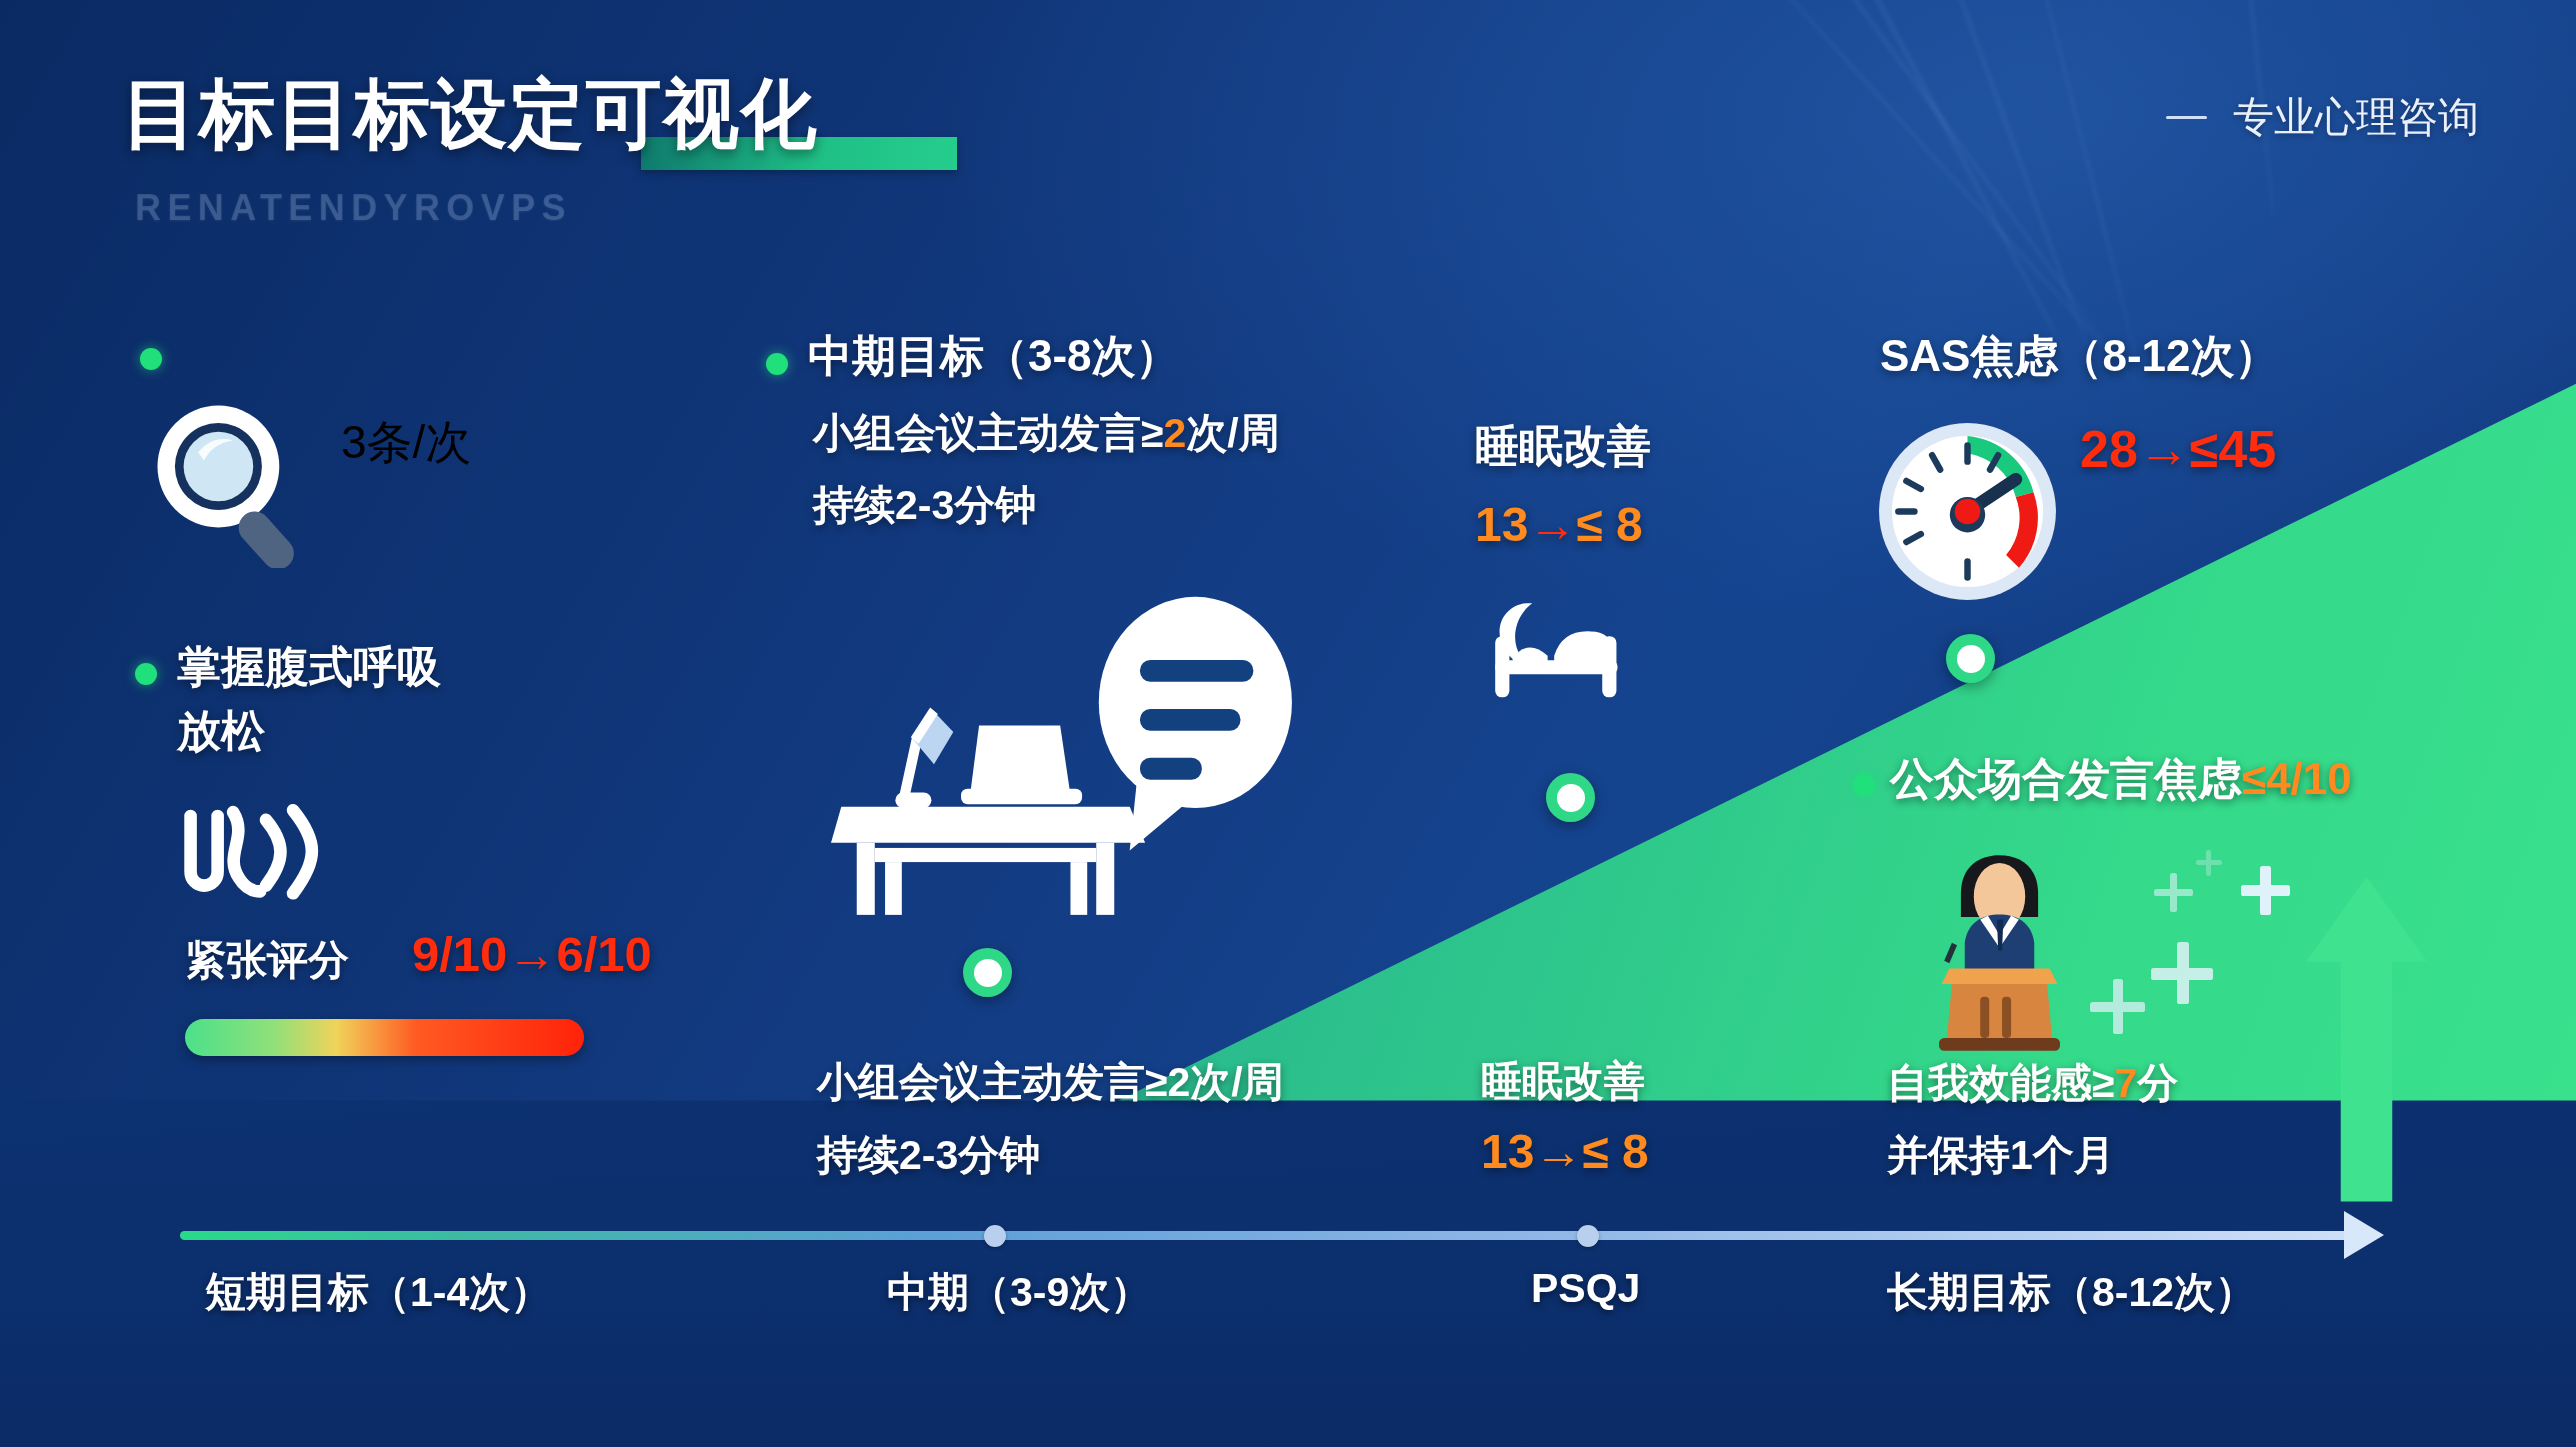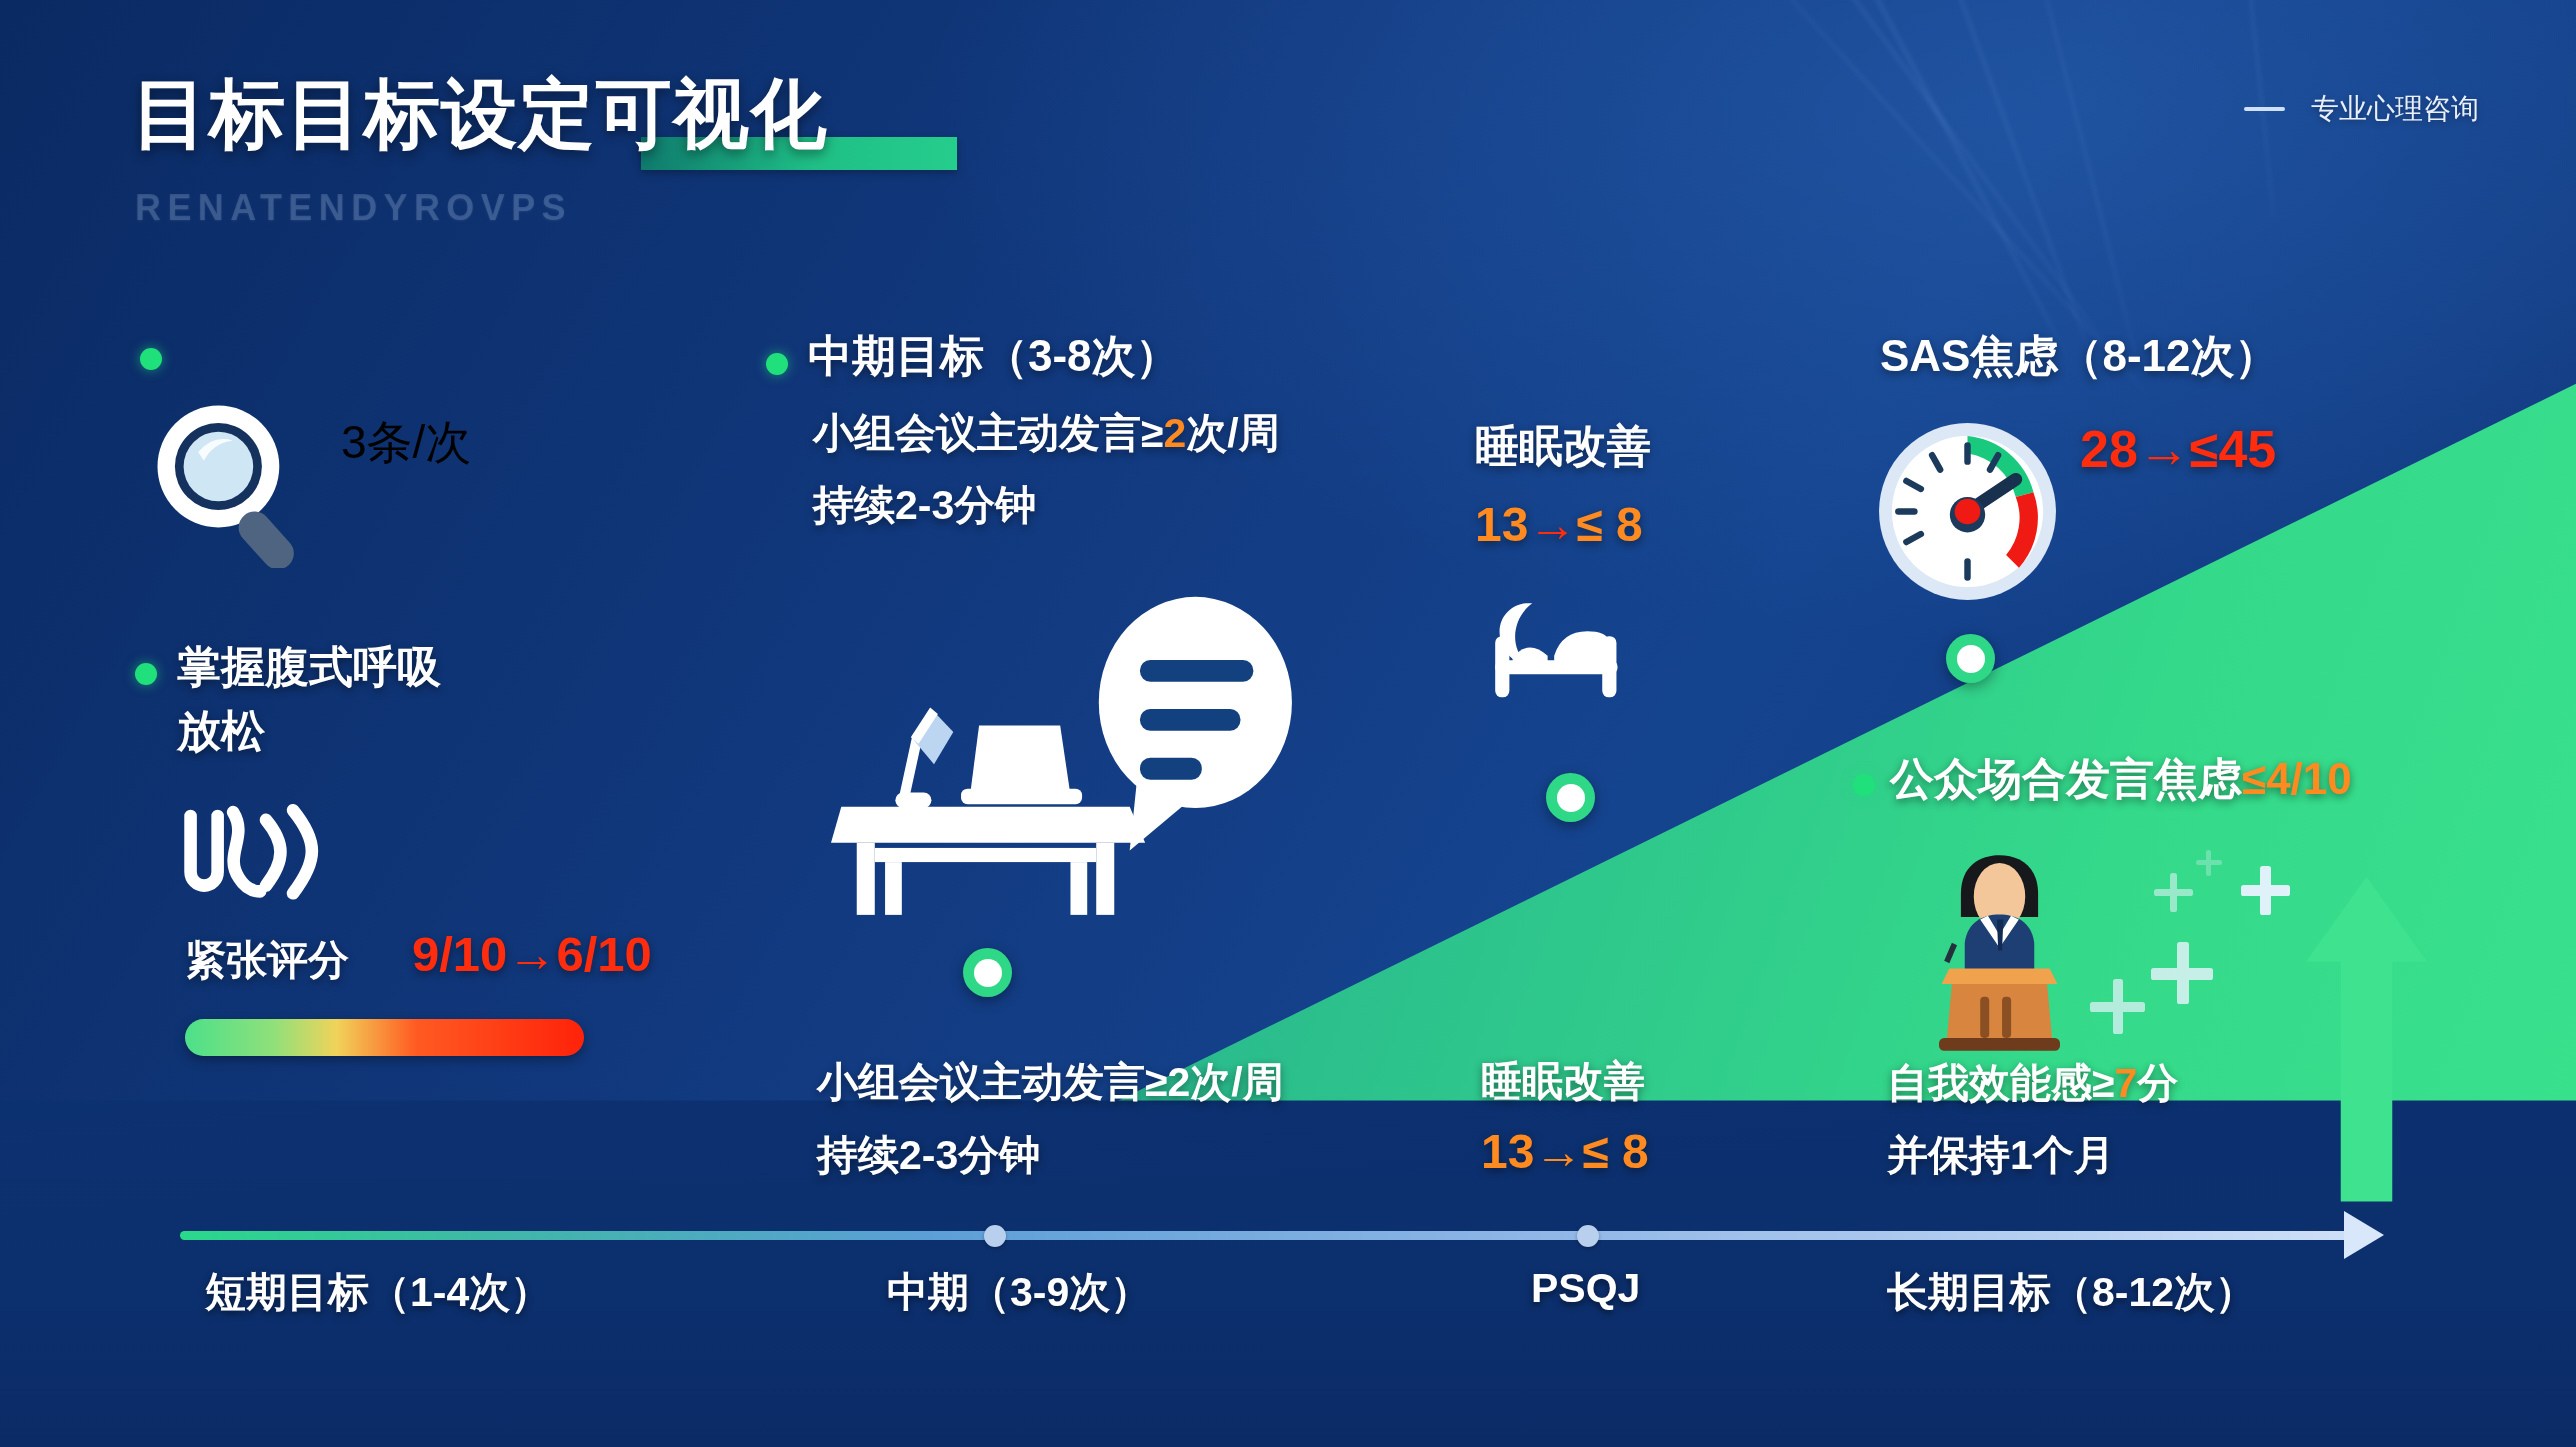--- a/index.html
+++ b/index.html
@@ -45,41 +45,41 @@
     clip-path: polygon(0 76%, 100% 76%, 100% 100%, 0 100%);
     background:linear-gradient(175deg, rgba(13,52,118,.0) 0%, #0d3476 14%, #0c2f6d 100%);
   }
   #lowerblue2{
     position:absolute; left:0; bottom:0; width:100%; height:270px;
     background:linear-gradient(180deg, rgba(12,47,109,.55) 0%, #0c2f6d 45%, #0b2b66 100%);
   }
 
   
   #title{
-    position:absolute; left:132px; top:64px;
+    position:absolute; left:122px; top:64px;
     font-size:76px; font-weight:bold; color:#ffffff;
     letter-spacing:1.3px; text-shadow:0 3.9px 11.6px rgba(0,0,0,.45);
     white-space:nowrap;
   }
   #titlebar{
     position:absolute; left:641px; top:137px; width:316px; height:33px;
     background:linear-gradient(90deg,#0f7a6d 0%, #1fbf86 55%, #25cd8c 100%);
     box-shadow:0 2.6px 7.7px rgba(0,0,0,.3);
   }
   #subtitle{
     position:absolute; left:135px; top:187px;
     font-size:36px; font-weight:bold; letter-spacing:6.4px;
     color:rgba(175,205,245,.22);
     text-shadow:0 1.3px 2.6px rgba(255,255,255,.07);
     white-space:nowrap;
   }
   #brand{
     position:absolute; right:97px; top:90px;
     display:flex; align-items:center; gap:26px;
-    color:#e9f0fb; font-size:28px; white-space:nowrap;
+    color:#e9f0fb; font-size:41px; white-space:nowrap;
     text-shadow:0 1.9px 6.4px rgba(0,0,0,.35);
   }
   #brand .dash{display:inline-block;width:41px;height:3.2px;background:#cfe0f7;border-radius:1.9px;}
 
   
   .blk{position:absolute; white-space:nowrap;}
   .h{font-size:44px;font-weight:bold;color:#fff;text-shadow:0 3.2px 9px rgba(0,0,0,.45);}
   .h2{font-size:41px;font-weight:bold;color:#fff;text-shadow:0 3.2px 9px rgba(0,0,0,.45);}
   .num-or{color:#ff8a1f;font-weight:bold;text-shadow:0 3.2px 9px rgba(0,0,0,.45);}
   .num-rd{color:#ff2d0e;font-weight:bold;text-shadow:0 3.2px 9px rgba(0,0,0,.45);}

